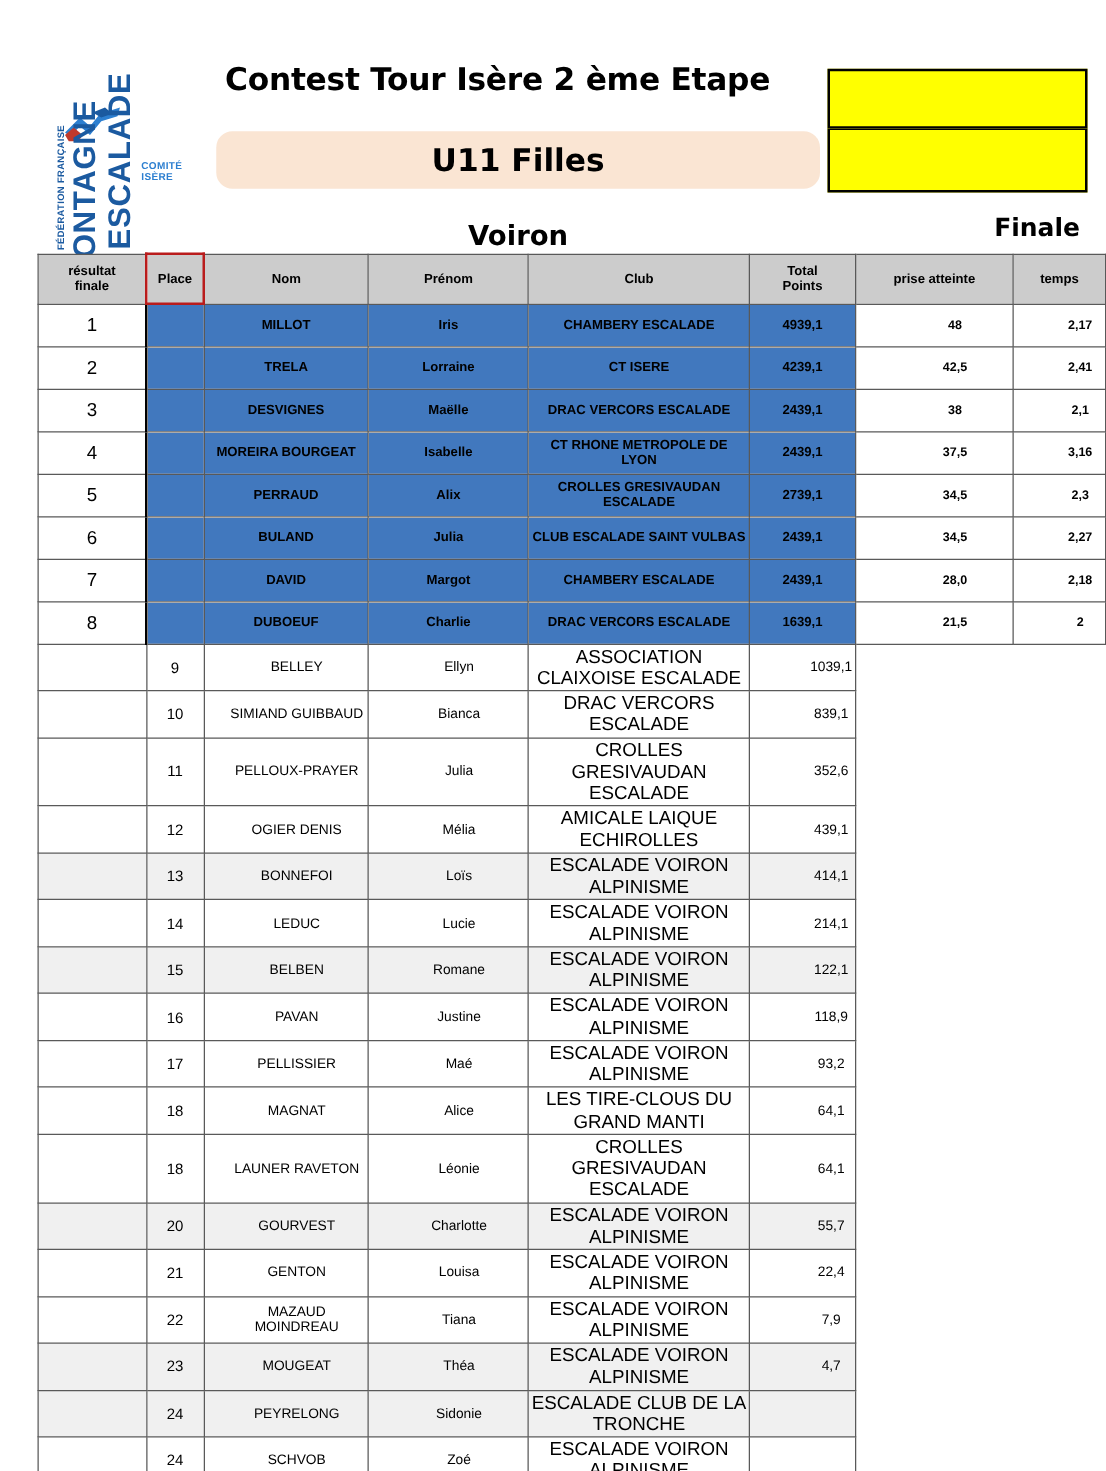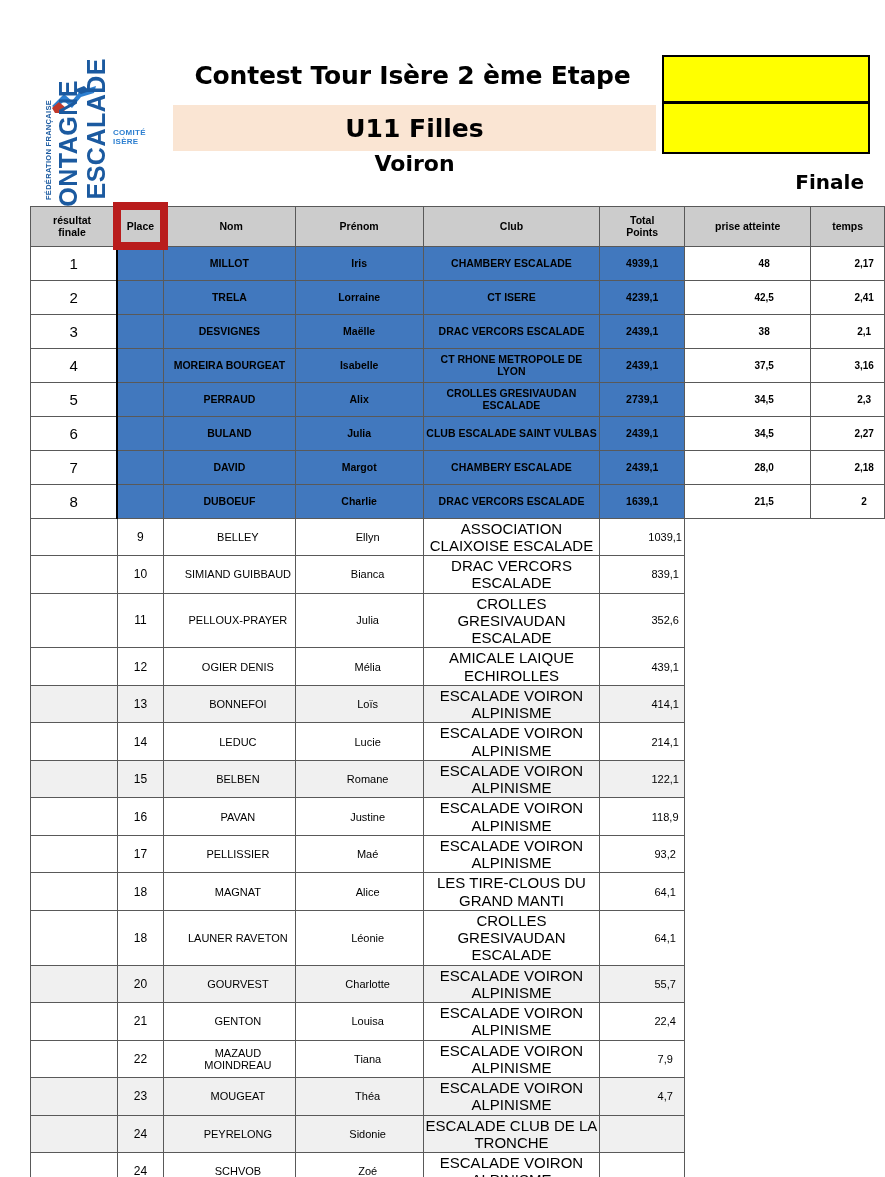--- a/index.html
+++ b/index.html
@@ -72,56 +72,56 @@
     position: absolute;
     left: 10px;
     top: 40px;
     width: 48px;
     height: 34px;
   }
 
   .title-band-1 {
     position: absolute;
     left: 180px;
-    top: 52px;
+    top: 40px;
     width: 465px;
     height: 47px;
     display: flex;
     align-items: center;
-    justify-content: center;
   }
   .title-main {
     font-family: "DejaVu Sans", sans-serif;
     font-size: 25px;
     font-weight: bold;
     letter-spacing: -0.2px;
     white-space: nowrap;
   }
 
   .title-band-2 {
     position: absolute;
     left: 173px;
     top: 105px;
     width: 483px;
     height: 46px;
     background: #fae5d3;
     display: flex;
     align-items: center;
     justify-content: center;
+    border-radius: 13px;
   }
   .title-cat {
     font-family: "DejaVu Sans", sans-serif;
     font-size: 25px;
     font-weight: bold;
   }
 
   .title-band-3 {
     position: absolute;
     left: 173px;
-    top: 146px;
+    top: 172px;
     width: 483px;
     height: 34px;
     display: flex;
     align-items: center;
     justify-content: center;
   }
   .title-city {
     font-family: "DejaVu Sans", sans-serif;
     font-size: 22px;
     font-weight: bold;
@@ -180,21 +180,21 @@
   .c-temps { width: 75px;  }
 
   thead th {
     background: #cccccc;
     font-weight: bold;
     font-size: 12px;
     height: 40px;
     border: 1px solid #595959;
   }
   thead th.h-place {
-    border: 8px solid #b91c1c;
+    border: 2px solid #b91c1c;
     margin-left: 28px;
   }
   thead th.h-res {
     border-top: 1px solid #595959;
   }
 
   
   tr.finalist td { height: 34px; }
   tr.finalist td.cell-res {
     background: #ffffff;

